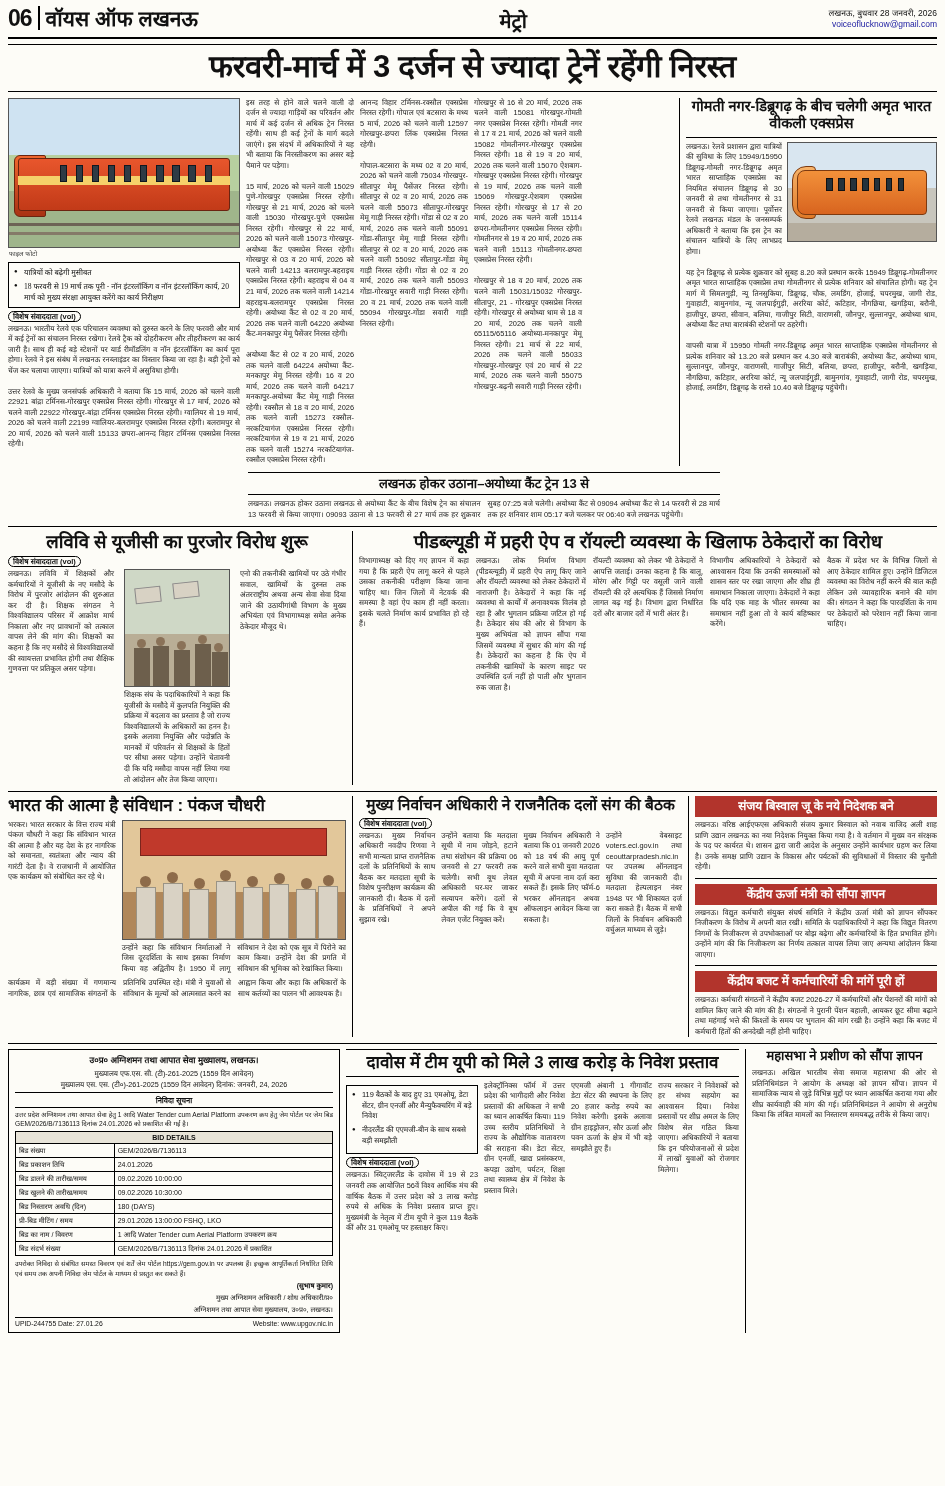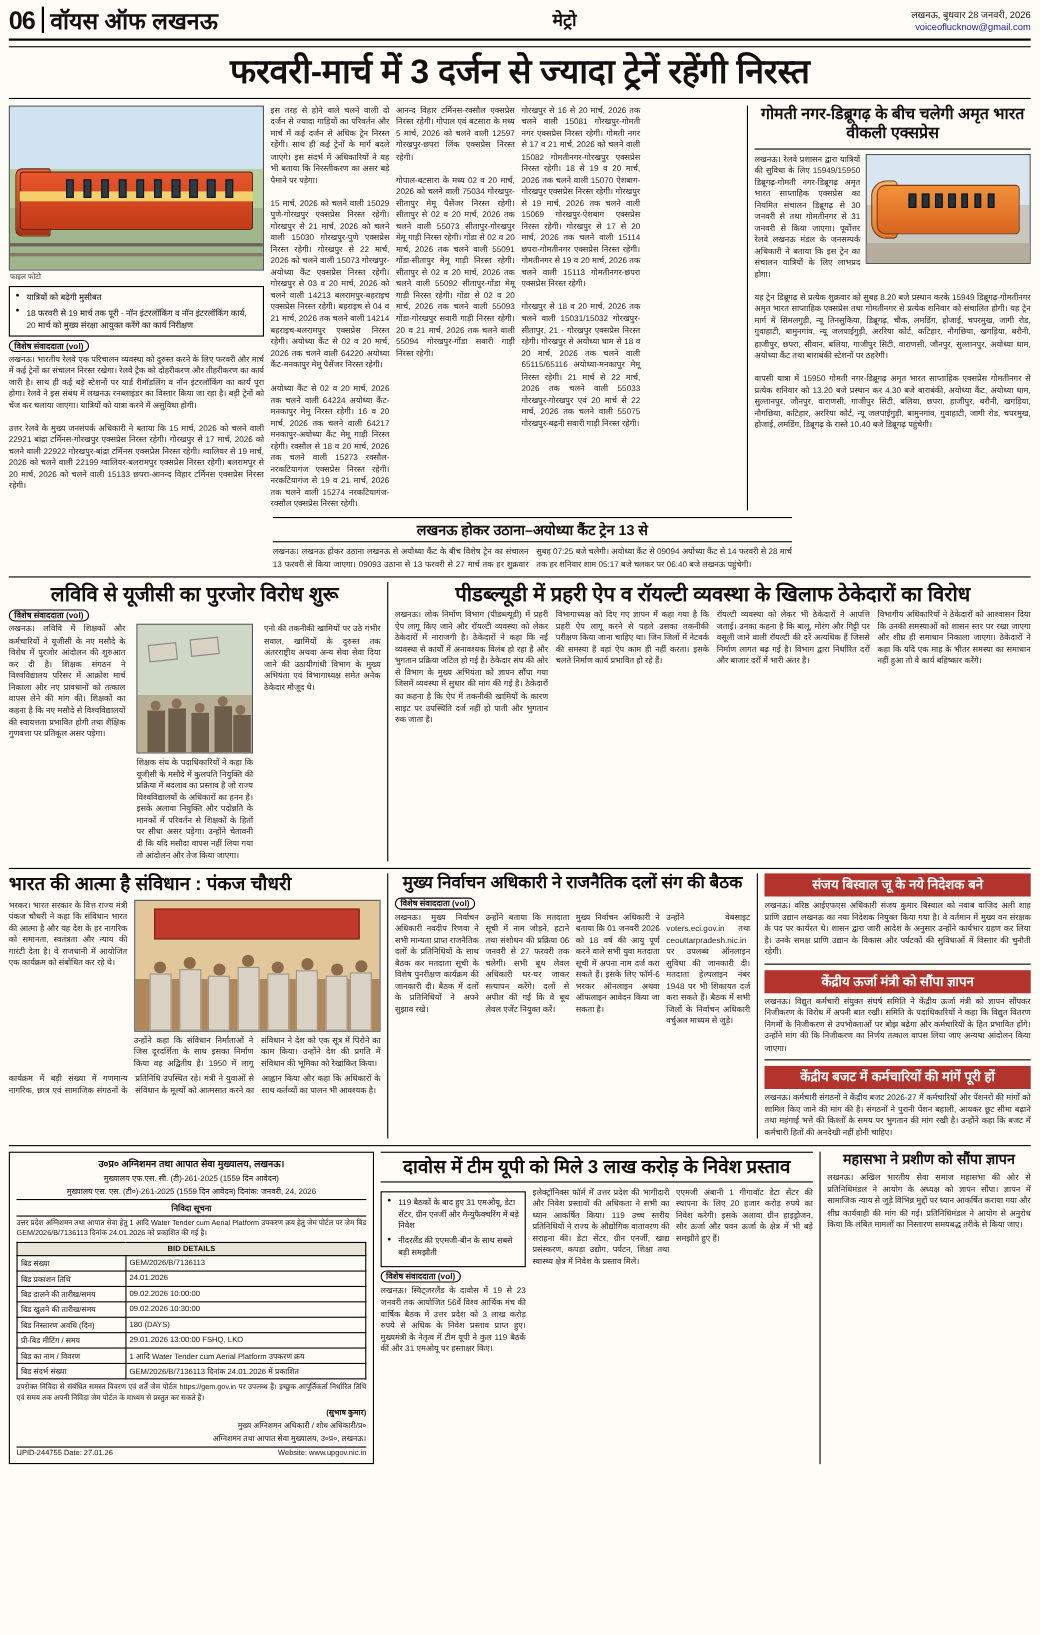--- a/index.html
+++ b/index.html
@@ -13,21 +13,21 @@
     overflow: hidden;
   }
   .page { width:945px; height:1486px; position:relative; padding: 4px 8px; }
 
   
   .masthead { display:flex; align-items:flex-start; justify-content:space-between; border-bottom:2px solid #000; padding-bottom:3px; }
   .mh-left { display:flex; align-items:center; gap:6px; }
   .mh-pageno { font-size:23px; font-weight:bold; letter-spacing:-1px; }
   .mh-bar { width:2px; height:24px; background:#000; }
   .mh-title { font-size:21px; font-weight:bold; letter-spacing:0px; }
-  .mh-center { font-size:16px; font-weight:bold; padding-top:3px; }
+  .mh-center { font-size:20px; font-weight:bold; padding-top:3px; }
   .mh-right { text-align:right; font-size:8.5px; line-height:1.35; padding-top:4px; }
   .mh-right .mail { color:#1a1aa0; }
 
   
   .lead-head {
     margin-top:5px;
     border-top:1px solid #000;
     border-bottom:1px solid #000;
     padding:5px 2px 6px;
     text-align:center;
@@ -57,21 +57,21 @@
   .photo .sky { position:absolute; inset:0; }
   .train-body { position:absolute; left:4%; top:40%; width:92%; height:36%; background:linear-gradient(#e8562c, #c23a18); border:1px solid #6b2410; border-radius:3px; }
   .train-stripe { position:absolute; left:4%; top:52%; width:92%; height:6%; background:#f5d06a; }
   .train-win { position:absolute; top:45%; width:3.2%; height:11%; background:#2e3b45; border:1px solid #101820; }
   .train-nose { position:absolute; left:2%; top:38%; width:14%; height:42%; background:linear-gradient(#f0672f,#a93214); border:1px solid #6b2410; border-radius:6px 2px 2px 6px; }
   .rail { position:absolute; left:0; bottom:14%; width:100%; height:3px; background:#6d6355; }
   .rail2 { position:absolute; left:0; bottom:8%; width:100%; height:3px; background:#857a68; }
   .photo-cap { font-size:6.6px; color:#333; padding:1px 1px 0; }
 
   .bullets { border:1px solid #000; padding:4px 5px; margin-top:4px; font-size:7.6px; line-height:1.45; }
-  .bullets div { position:relative; padding-left:10px; margin-bottom:3px; }
+  .bullets div { position:relative; padding-left:10px; margin-bottom:3px;font-family:Liberation Serif, serif; }
   .bullets div:last-child { margin-bottom:0; }
   .bullets div::before { content:"●"; position:absolute; left:0; top:0; font-size:6px; }
 
   .b1-cols { flex:1; display:flex; gap:6px; }
   .b1-col { width:108px; }
   .b1-right { width:258px; border-left:1px solid #000; padding-left:6px; }
   .b1-right-head { font-size:14.5px; font-weight:bold; text-align:center; line-height:1.2; border-bottom:1px solid #000; padding-bottom:4px; }
   .photo2 {
     width:100%; height:112px; border:1px solid #555; margin:4px 0 3px; position:relative;
     background:linear-gradient(#d9e6f0 0 46%, #c8c6bd 46% 100%);
@@ -249,26 +249,27 @@
           </div>
           <div class="col-text" style="margin-top:3px">शिक्षक संघ के पदाधिकारियों ने कहा कि यूजीसी के मसौदे में कुलपति नियुक्ति की प्रक्रिया में बदलाव का प्रस्ताव है जो राज्य विश्वविद्यालयों के अधिकारों का हनन है। इसके अलावा नियुक्ति और पदोन्नति के मानकों में परिवर्तन से शिक्षकों के हितों पर सीधा असर पड़ेगा। उन्होंने चेतावनी दी कि यदि मसौदा वापस नहीं लिया गया तो आंदोलन और तेज किया जाएगा।</div>
         </div>
         <div style="width:108px" class="col-text">एनो की तकनीकी खामियों पर उठे गंभीर सवाल, खामियों के दुरुस्त तक अंतरराष्ट्रीय अथवा अन्य सेवा सेवा दिया जाने की उठायीगांधी विभाग के मुख्य अभियंता एवं विभागाध्यक्ष समेत अनेक ठेकेदार मौजूद थे।</div>
       </div>
     </div>
 
     <div class="b2-right">
       <div class="head-28">पीडब्ल्यूडी में प्रहरी ऐप व रॉयल्टी व्यवस्था के खिलाफ ठेकेदारों का विरोध</div>
       <div style="display:flex; gap:7px; margin-top:3px;">
+        <div style="flex:1" class="col-text">विभागाध्यक्ष को दिए गए ज्ञापन में कहा गया है कि प्रहरी ऐप लागू करने से पहले उसका तकनीकी परीक्षण किया जाना चाहिए था। जिन जिलों में नेटवर्क की समस्या है वहां ऐप काम ही नहीं करता। इसके चलते निर्माण कार्य प्रभावित हो रहे हैं।</div>
         <div style="flex:1" class="col-text" style2="">लखनऊ। लोक निर्माण विभाग (पीडब्ल्यूडी) में प्रहरी ऐप लागू किए जाने और रॉयल्टी व्यवस्था को लेकर ठेकेदारों में नाराजगी है। ठेकेदारों ने कहा कि नई व्यवस्था से कार्यों में अनावश्यक विलंब हो रहा है और भुगतान प्रक्रिया जटिल हो गई है।
 
 ठेकेदार संघ की ओर से विभाग के मुख्य अभियंता को ज्ञापन सौंपा गया जिसमें व्यवस्था में सुधार की मांग की गई है। ठेकेदारों का कहना है कि ऐप में तकनीकी खामियों के कारण साइट पर उपस्थिति दर्ज नहीं हो पाती और भुगतान रुक जाता है।</div>
-        <div style="flex:1" class="col-text">विभागाध्यक्ष को दिए गए ज्ञापन में कहा गया है कि प्रहरी ऐप लागू करने से पहले उसका तकनीकी परीक्षण किया जाना चाहिए था। जिन जिलों में नेटवर्क की समस्या है वहां ऐप काम ही नहीं करता। इसके चलते निर्माण कार्य प्रभावित हो रहे हैं।</div>
         <div style="flex:1" class="col-text">रॉयल्टी व्यवस्था को लेकर भी ठेकेदारों ने आपत्ति जताई। उनका कहना है कि बालू, मोरंग और गिट्टी पर वसूली जाने वाली रॉयल्टी की दरें अत्यधिक हैं जिससे निर्माण लागत बढ़ गई है। विभाग द्वारा निर्धारित दरों और बाजार दरों में भारी अंतर है।</div>
         <div style="flex:1" class="col-text">विभागीय अधिकारियों ने ठेकेदारों को आश्वासन दिया कि उनकी समस्याओं को शासन स्तर पर रखा जाएगा और शीघ्र ही समाधान निकाला जाएगा। ठेकेदारों ने कहा कि यदि एक माह के भीतर समस्या का समाधान नहीं हुआ तो वे कार्य बहिष्कार करेंगे।</div>
+        <div style="flex:1" class="col-text">बैठक में प्रदेश भर के विभिन्न जिलों से आए ठेकेदार शामिल हुए। उन्होंने डिजिटल व्यवस्था का विरोध नहीं करने की बात कही लेकिन उसे व्यावहारिक बनाने की मांग की। संगठन ने कहा कि पारदर्शिता के नाम पर ठेकेदारों को परेशान नहीं किया जाना चाहिए।</div>
       </div>
     </div>
   </div>
 
   <div class="block3">
 
     <div class="b3-a">
       <div class="head-28" style="font-size:17px; text-align:left;">भारत की आत्मा है संविधान : पंकज चौधरी</div>
       <div style="display:flex; gap:6px; margin-top:4px;">
         <div style="width:108px" class="col-text">भरकर। भारत सरकार के वित्त राज्य मंत्री पंकज चौधरी ने कहा कि संविधान भारत की आत्मा है और यह देश के हर नागरिक को समानता, स्वतंत्रता और न्याय की गारंटी देता है। वे राजधानी में आयोजित एक कार्यक्रम को संबोधित कर रहे थे।</div>
@@ -386,20 +387,21 @@
         <div style="width:132px">
           <div class="points">
             <div>119 बैठकों के बाद हुए 31 एमओयू, डेटा सेंटर, ग्रीन एनर्जी और मैन्युफैक्चरिंग में बड़े निवेश</div>
             <div>नीदरलैंड की एएमजी-बीन के साथ सबसे बड़ी समझौती</div>
           </div>
           <div class="byline"><span class="vol">विशेष संवाददाता (vol)</span></div>
           <div class="col-text">लखनऊ। स्विट्जरलैंड के दावोस में 19 से 23 जनवरी तक आयोजित 56वें विश्व आर्थिक मंच की वार्षिक बैठक में उत्तर प्रदेश को 3 लाख करोड़ रुपये से अधिक के निवेश प्रस्ताव प्राप्त हुए। मुख्यमंत्री के नेतृत्व में टीम यूपी ने कुल 119 बैठकें कीं और 31 एमओयू पर हस्ताक्षर किए।</div>
         </div>
         <div style="flex:1" class="col-text">इलेक्ट्रॉनिक्स फॉर्म में उत्तर प्रदेश की भागीदारी और निवेश प्रस्तावों की अधिकता ने सभी का ध्यान आकर्षित किया। 119 उच्च स्तरीय प्रतिनिधियों ने राज्य के औद्योगिक वातावरण की सराहना की। डेटा सेंटर, ग्रीन एनर्जी, खाद्य प्रसंस्करण, कपड़ा उद्योग, पर्यटन, शिक्षा तथा स्वास्थ्य क्षेत्र में निवेश के प्रस्ताव मिले।</div>
         <div style="flex:1" class="col-text">एएमजी अंबानी 1 गीगावॉट डेटा सेंटर की स्थापना के लिए 20 हजार करोड़ रुपये का निवेश करेगी। इसके अलावा ग्रीन हाइड्रोजन, सौर ऊर्जा और पवन ऊर्जा के क्षेत्र में भी बड़े समझौते हुए हैं।</div>
+        <div style="flex:1" class="col-text">राज्य सरकार ने निवेशकों को हर संभव सहयोग का आश्वासन दिया। निवेश प्रस्तावों पर शीघ्र अमल के लिए विशेष सेल गठित किया जाएगा। अधिकारियों ने बताया कि इन परियोजनाओं से प्रदेश में लाखों युवाओं को रोजगार मिलेगा।</div>
       </div>
     </div>
 
     <div class="b4-right">
       <div class="head-28" style="font-size:13px">महासभा ने प्रशीण को सौंपा ज्ञापन</div>
       <div class="col-text" style="margin-top:3px">लखनऊ। अखिल भारतीय सेवा समाज महासभा की ओर से प्रतिनिधिमंडल ने आयोग के अध्यक्ष को ज्ञापन सौंपा। ज्ञापन में सामाजिक न्याय से जुड़े विभिन्न मुद्दों पर ध्यान आकर्षित कराया गया और शीघ्र कार्यवाही की मांग की गई। प्रतिनिधिमंडल ने आयोग से अनुरोध किया कि लंबित मामलों का निस्तारण समयबद्ध तरीके से किया जाए।</div>
     </div>
   </div>
 
 </div>

